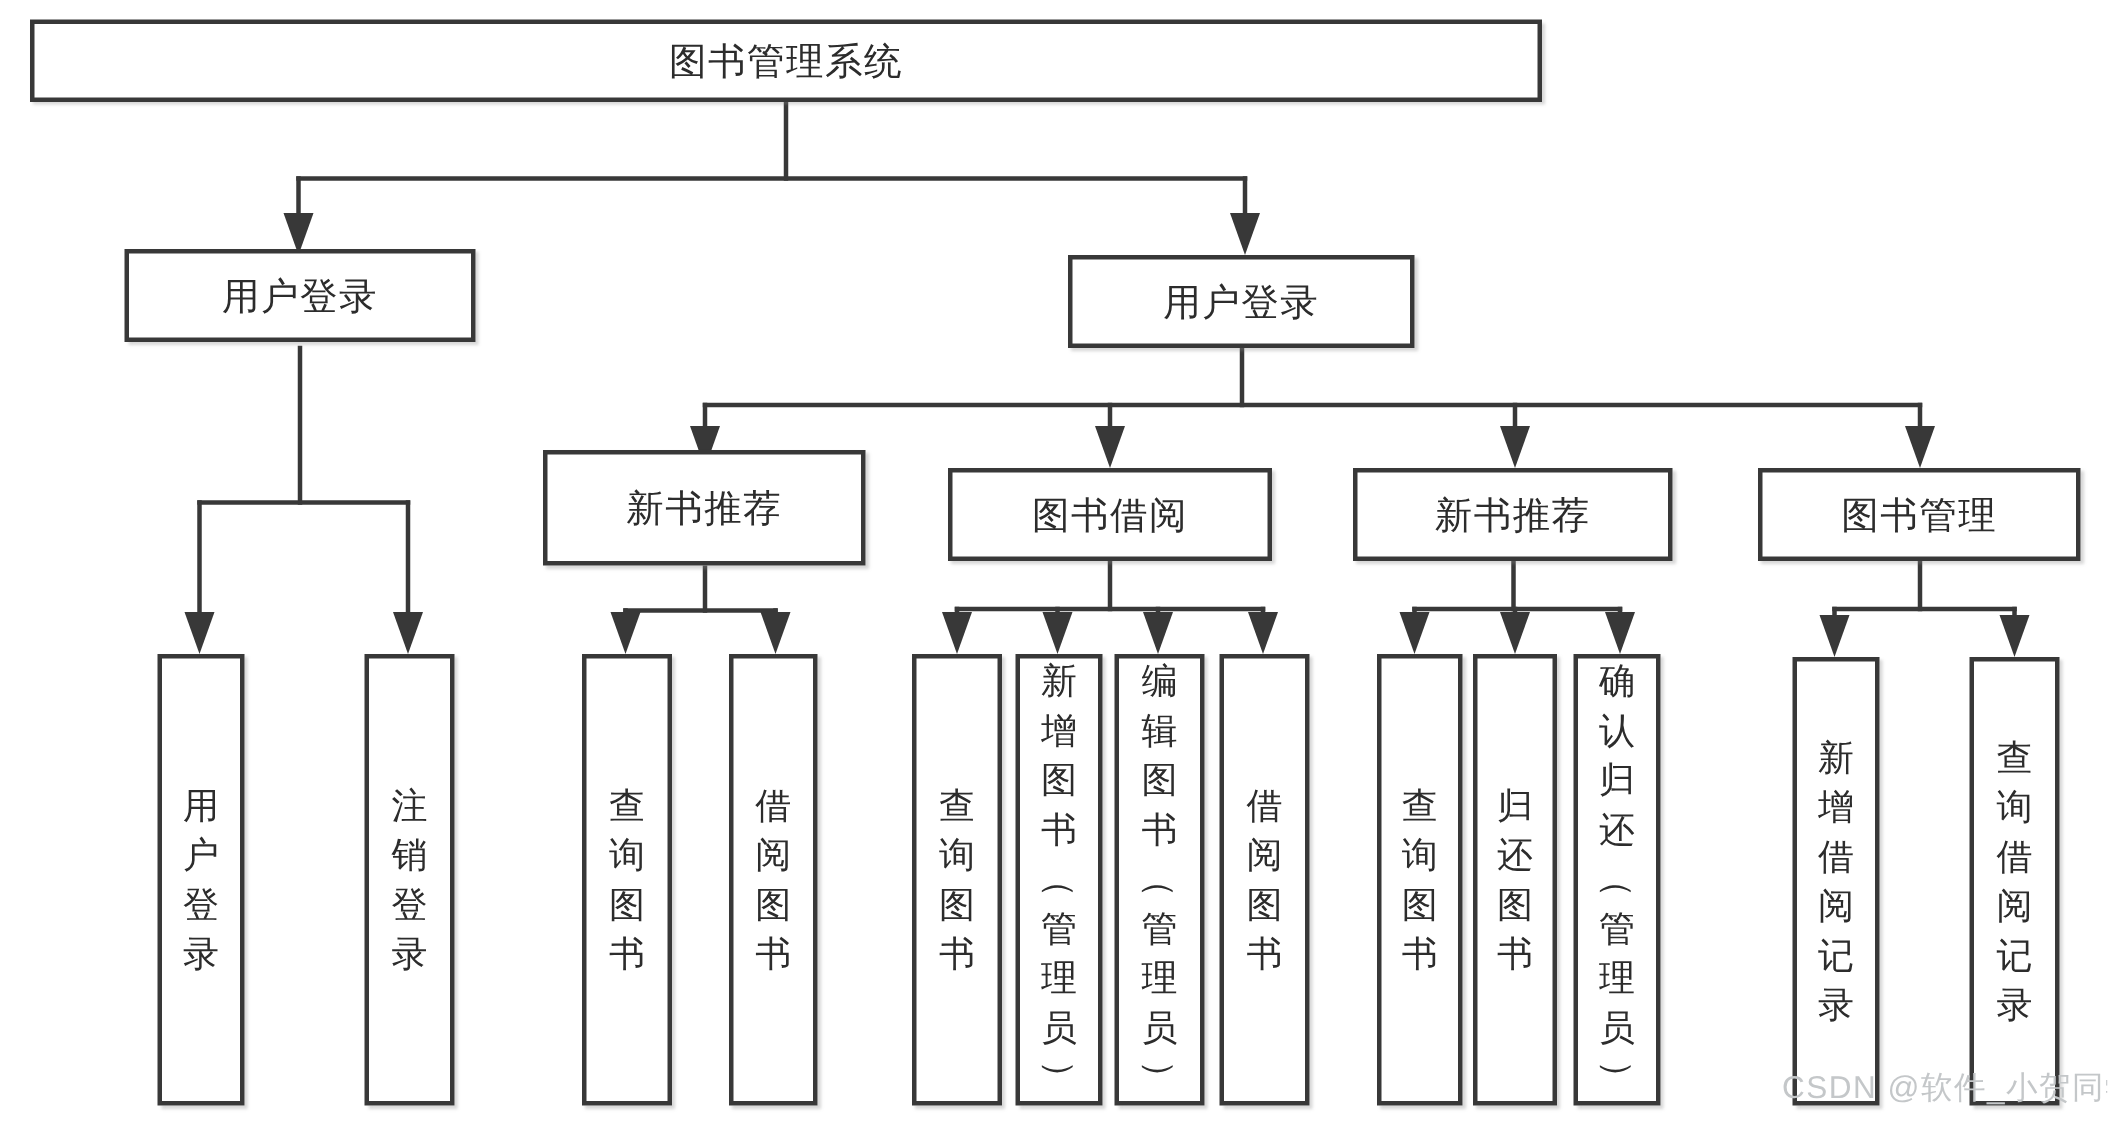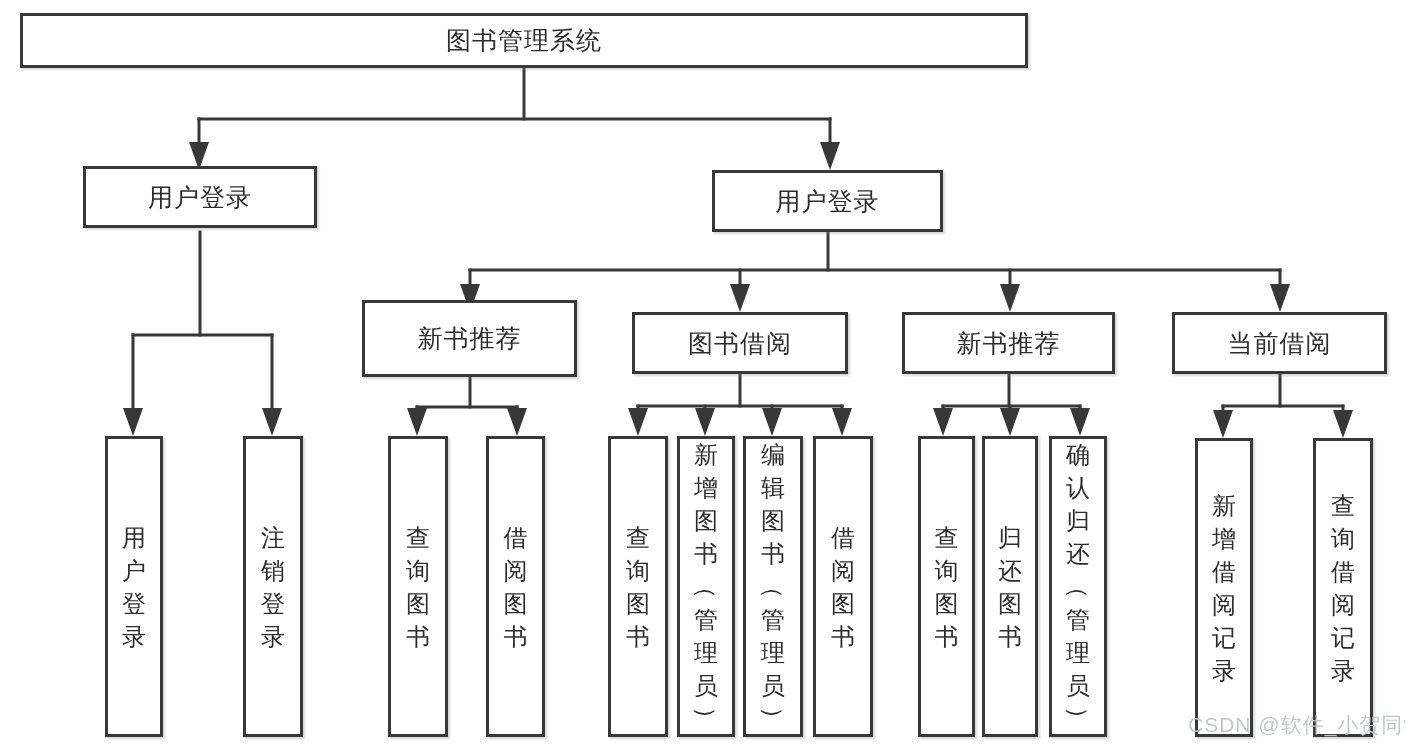--- a/index.html
+++ b/index.html
@@ -109,21 +109,21 @@
   <div class="node h" style="left:362px;top:300px;width:215px;height:77px">
     <span>新书推荐</span>
   </div>
   <div class="node h" style="left:632px;top:312px;width:216px;height:62px">
     <span>图书借阅</span>
   </div>
   <div class="node h" style="left:902px;top:312px;width:213px;height:62px">
     <span>新书推荐</span>
   </div>
   <div class="node h" style="left:1172px;top:312px;width:215px;height:62px">
-    <span>当前借阅</span>
+    <span>图书管理</span>
   </div>
 
   <div class="node v" style="left:105px;top:436px;width:58px;height:301px">
     <span class="vtext">
         <span>用</span>
         <span>户</span>
         <span>登</span>
         <span>录</span>
       </span>
   </div>

